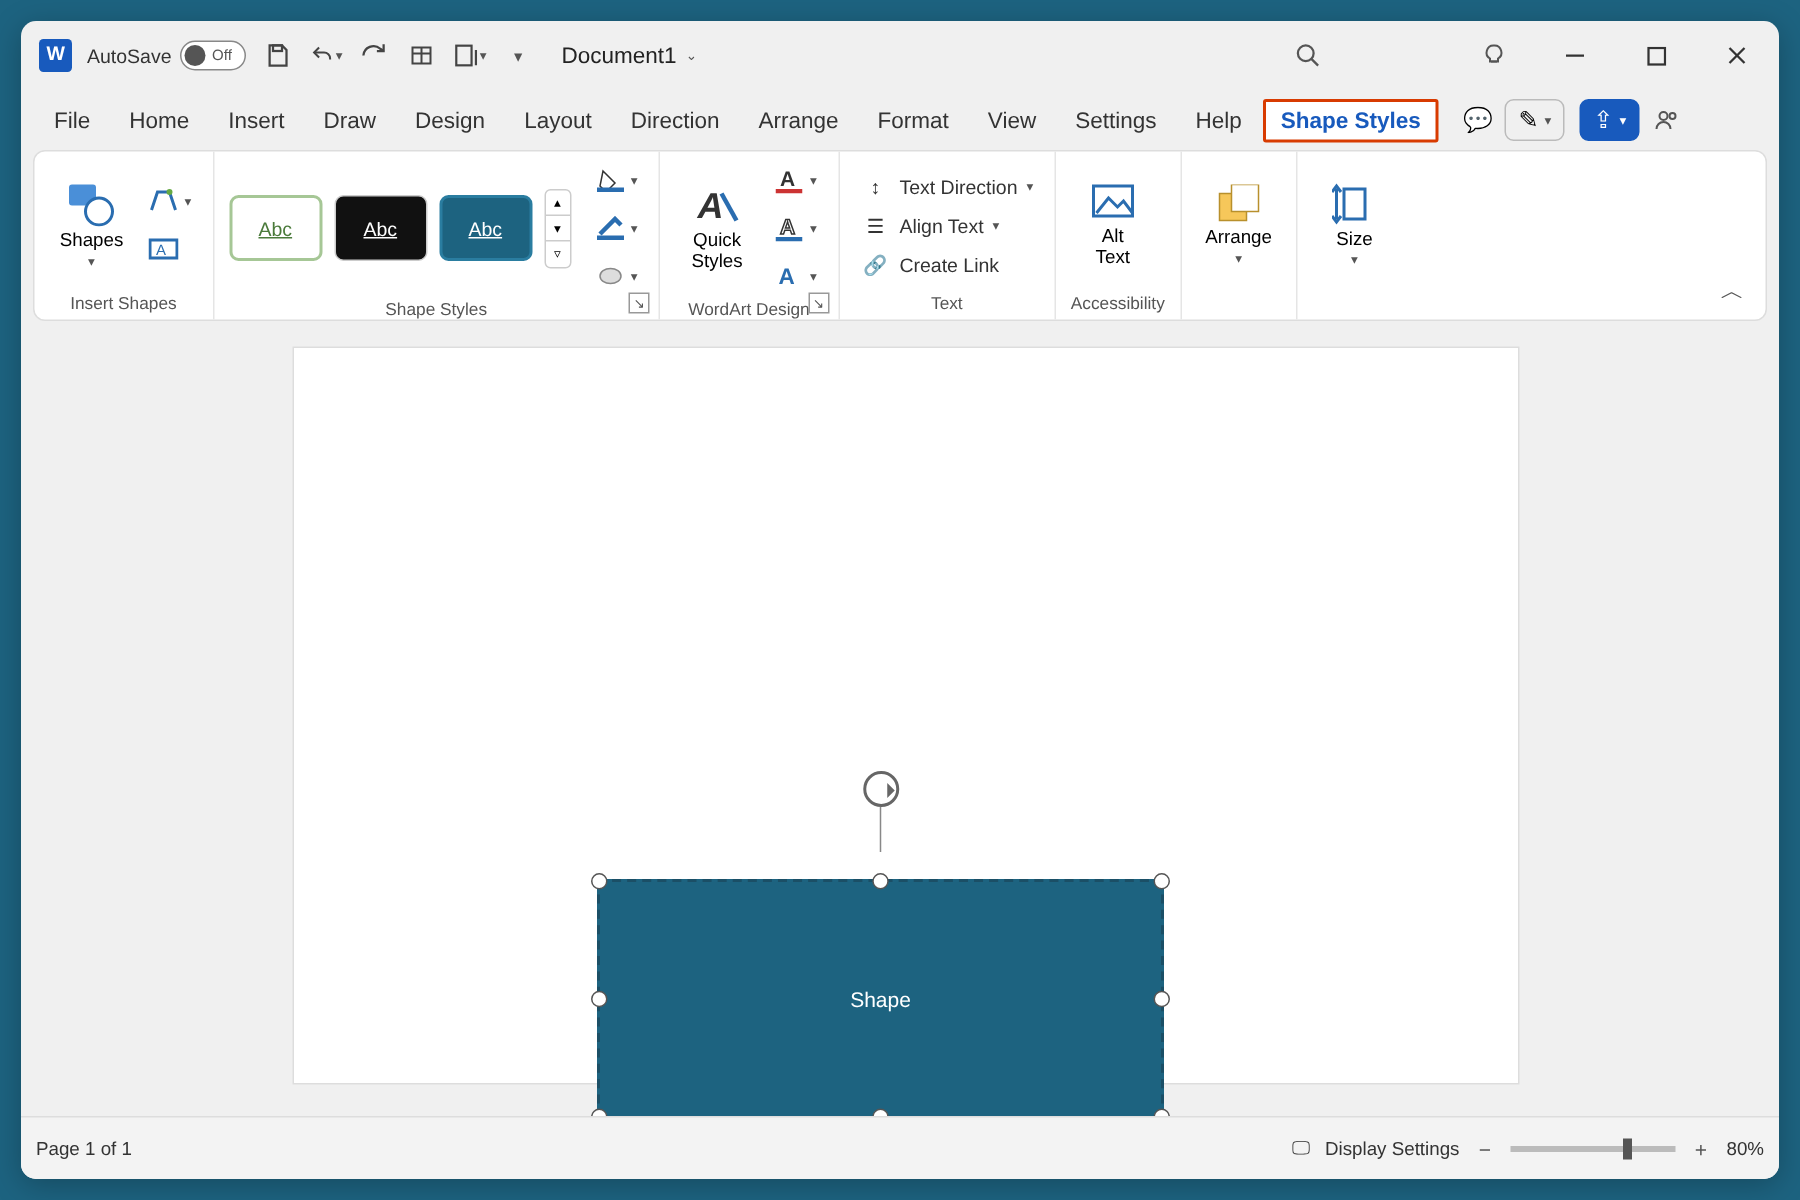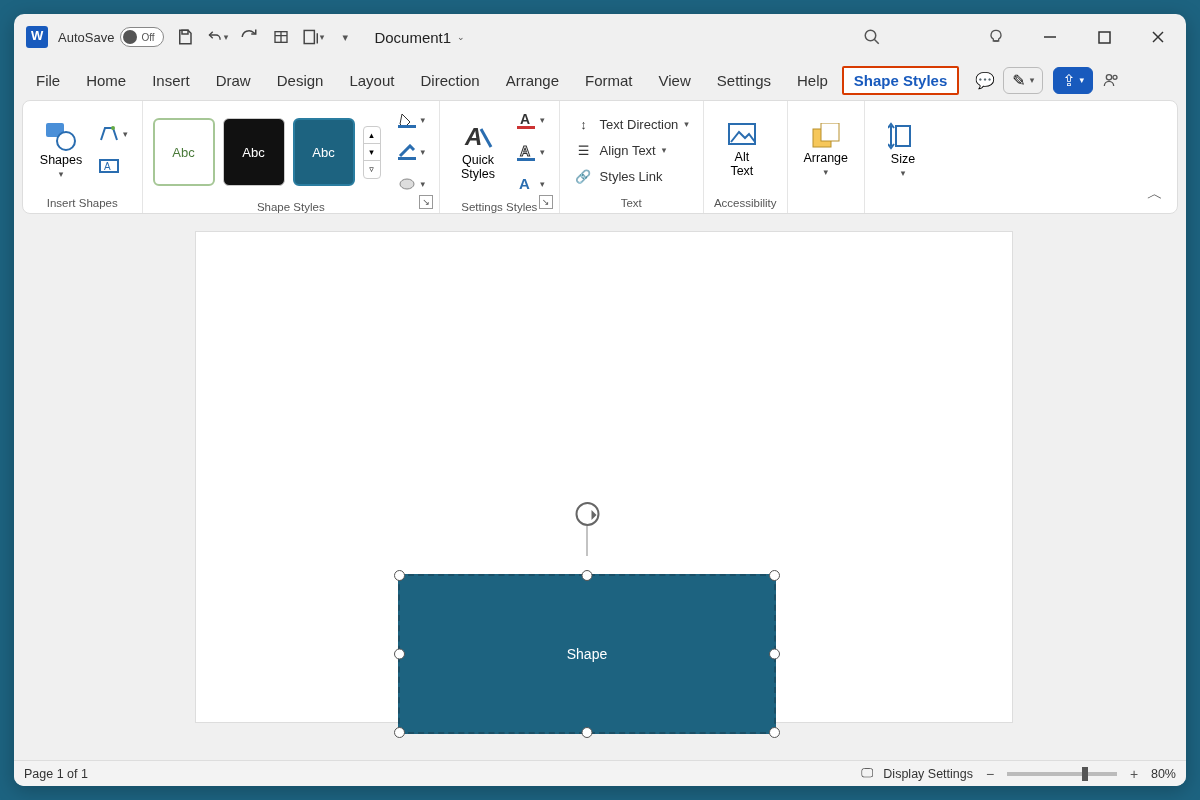--- a/index.html
+++ b/index.html
@@ -38,53 +38,53 @@
 .launcher { position: absolute; right: 6px; bottom: 4px; width: 14px; height: 14px; border: 1px solid #999; font-size: 9px; display: flex; align-items: center; justify-content: center; color: #555; cursor: pointer; }
 
 .big-btn { display: flex; flex-direction: column; align-items: center; justify-content: center; gap: 2px; padding: 2px 6px; cursor: pointer; min-width: 56px; }
 .big-btn .lbl { font-size: 12.5px; color: #000000; text-align: center; line-height: 1.15; }
 .stack-btn { display: flex; flex-direction: column; gap: 6px; }
 .mini-row { display: flex; align-items: center; gap: 4px; cursor: pointer; height: 26px; padding: 0 4px; }
 .mini-icon { width: 20px; height: 18px; display: flex; align-items: center; justify-content: center; }
 .caret { font-size: 9px; color: #555; }
 
 .style-gallery { display: flex; gap: 8px; align-items: center; }
-.style-swatch { width: 62px; height: 68px; border: 1px solid #ccc; border-radius: 6px; display: flex; align-items: center; justify-content: center; font-size: 13px; cursor: pointer; }
+.style-swatch { width: 62px; height: 44px; border: 1px solid #ccc; border-radius: 6px; display: flex; align-items: center; justify-content: center; font-size: 13px; cursor: pointer; text-decoration: underline; }
 .style-swatch.s1 { background: #fff; color: #4a7a3a; border: 2px solid #a6c796; }
 .style-swatch.s2 { background: #111; color: #fff; }
 .style-swatch.s3 { background: #1d6380; color: #fff; border: 2px solid #2a7da0; }
 .gallery-nav { display: flex; flex-direction: column; border: 1px solid #ccc; border-radius: 4px; }
 .gallery-nav span { width: 16px; height: 17px; display: flex; align-items: center; justify-content: center; font-size: 9px; border-bottom: 1px solid #ccc; cursor: pointer; }
 .gallery-nav span:last-child { border-bottom: none; }
 
 .text-cmds { display: flex; flex-direction: column; gap: 4px; align-items: flex-start; }
 .text-cmd { display: flex; align-items: center; gap: 6px; font-size: 13px; color: #333; cursor: pointer; padding: 2px 4px; }
 
 .collapse { margin-left: auto; padding: 8px 14px; display: flex; align-items: flex-end; }
 .collapse-btn { cursor: pointer; color: #555; }
 
 
 .workspace { flex: 1; background: #f0f0f0; overflow: hidden; position: relative; }
 .page { position: absolute; left: 182px; top: 18px; width: 816px; height: 490px; background: #fff; box-shadow: 0 0 0 1px #ddd; }
-.shape-wrap { position: absolute; left: 384px; top: 360px; border-radius: 23px; }
+.shape-wrap { position: absolute; left: 384px; top: 372px; border-radius: 23px; }
 .rotate-handle { position: absolute; left: 50%; top: -48px; transform: translateX(-50%); }
 .rotate-handle .stem { width: 1px; height: 30px; background: #888; margin: 0 auto; }
 .rotate-handle .knob { width: 24px; height: 24px; border: 2px solid #666; border-radius: 50%; position: absolute; top: -24px; left: 50%; transform: translateX(-50%); background: #fff; }
 .rotate-handle .knob::after { content:""; position:absolute; right:-4px; top:6px; border:5px solid transparent; border-left-color:#666; }
 .shape { width: 378px; height: 160px; background: #1d6380; border: 2px dashed #1b4f66; display: flex; align-items: center; justify-content: center; color: #fff; font-size: 14px; position: relative; }
 .handle { width: 11px; height: 11px; background: #fff; border: 1.5px solid #555; border-radius: 50%; position: absolute; }
 .h-tl { left: -6px; top: -6px; } .h-tr { right: -6px; top: -6px; }
 .h-bl { left: -6px; bottom: -6px; } .h-br { right: -6px; bottom: -6px; }
 .h-t { left: 50%; top: -6px; transform: translateX(-50%);} 
 .h-b { left: 50%; bottom: -6px; transform: translateX(-50%);} 
 .h-l { left: -6px; top: 50%; transform: translateY(-50%);} 
 .h-r { right: -6px; top: 50%; transform: translateY(-50%);} 
 
 
-.statusbar { height: 26px; background: #f3f3f3; border-top: 1px solid #ddd; display: flex; align-items: center; padding: 0 10px; font-size: 12.5px; color: #333; }
+.statusbar { height: 42px; background: #f3f3f3; border-top: 1px solid #ddd; display: flex; align-items: center; padding: 0 10px; font-size: 12.5px; color: #333; }
 .status-right { display: flex; align-items: center; gap: 10px; }
 .zoom-slider { width: 110px; height: 4px; background: #bbb; position: relative; }
 .zoom-slider .thumb { width: 6px; height: 14px; background: #555; position: absolute; top: -5px; left: 68%; }
 .zoom-btn { cursor: pointer; font-size: 14px; color: #555; width: 14px; text-align: center; }
 
 svg { display: block; }
 </style>
 </head>
 <body>
 
@@ -321,40 +321,40 @@
           <div class="mini-row">
               <span class="mini-icon">
                 <svg width="18" height="18">
                   <text x="2" y="14" font-size="15" fill="#2a6db0" font-weight="bold">A</text>
                 </svg>
               </span>
               <span class="caret">▾</span>
             </div>
         </div>
       </div>
-      <div class="group-label">Settings Styles</div>
+      <div class="group-label">WordArt Design</div>
       <div class="launcher">↘</div>
     </div>
 
     <div class="group">
       <div class="group-body">
         <div class="text-cmds">
           <div class="text-cmd">
             <span class="mini-icon">↕</span>
             <span>Text Direction</span>
               <span class="caret">▾</span>
           </div>
           <div class="text-cmd">
             <span class="mini-icon">☰</span>
             <span>Align Text</span>
               <span class="caret">▾</span>
           </div>
           <div class="text-cmd">
             <span class="mini-icon">🔗</span>
-            <span>Styles Link</span>
+            <span>Create Link</span>
           </div>
         </div>
       </div>
       <div class="group-label">Text</div>
     </div>
 
     <div class="group">
       <div class="group-body">
         <div class="big-btn">
           <svg width="30" height="26">

